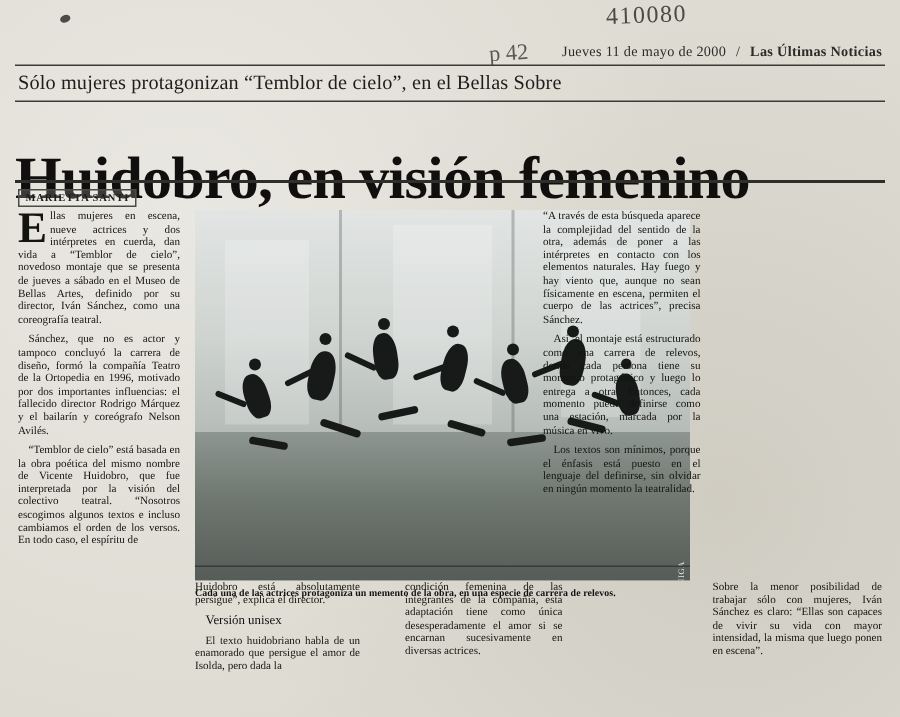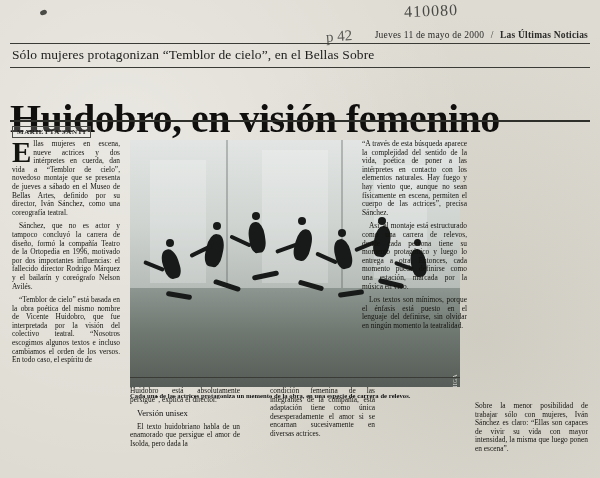--- a/index.html
+++ b/index.html
@@ -350,23 +350,23 @@
       <p class="noindent">Huidobro está absolutamente persigue”, explica el director.</p>
       <p class="subhead">Versión unisex</p>
       <p>El texto huidobriano habla de un enamorado que persigue el amor de Isolda, pero dada la</p>
     </div>
 
     <div class="col col3" style="top:247px;">
       <p class="noindent">condición femenina de las integrantes de la compañía, esta adaptación tiene como única desesperadamente el amor si se encarnan sucesivamente en diversas actrices.</p>
     </div>
 
     <div class="col col4">
-      <p class="noindent">“A través de esta búsqueda aparece la complejidad del sentido de la vida, poética de poner a las intérpretes en contacto con los elementos naturales. Hay fuego y hay viento que, aunque no sean físicamente en escena, permiten el cuerpo de las actrices”, precisa Sánchez.</p>
+      <p class="noindent">“A través de esta búsqueda aparece la complejidad del sentido de la otra, además de poner a las intérpretes en contacto con los elementos naturales. Hay fuego y hay viento que, aunque no sean físicamente en escena, permiten el cuerpo de las actrices”, precisa Sánchez.</p>
       <p>Así, el montaje está estructurado como una carrera de relevos, donde cada persona tiene su momento protagónico y luego lo entrega a otra. Entonces, cada momento puede definirse como una estación, marcada por la música en vivo.</p>
       <p>Los textos son mínimos, porque el énfasis está puesto en el lenguaje del definirse, sin olvidar en ningún momento la teatralidad.</p>
     </div>
 
-    <div class="col col5" style="top:262px;">
+    <div class="col col5" style="top:247px;">
       <p class="noindent">Sobre la menor posibilidad de trabajar sólo con mujeres, Iván Sánchez es claro: “Ellas son capaces de vivir su vida con mayor intensidad, la misma que luego ponen en escena”.</p>
     </div>
 
   </div>
 </div>
 
 </body></html>

